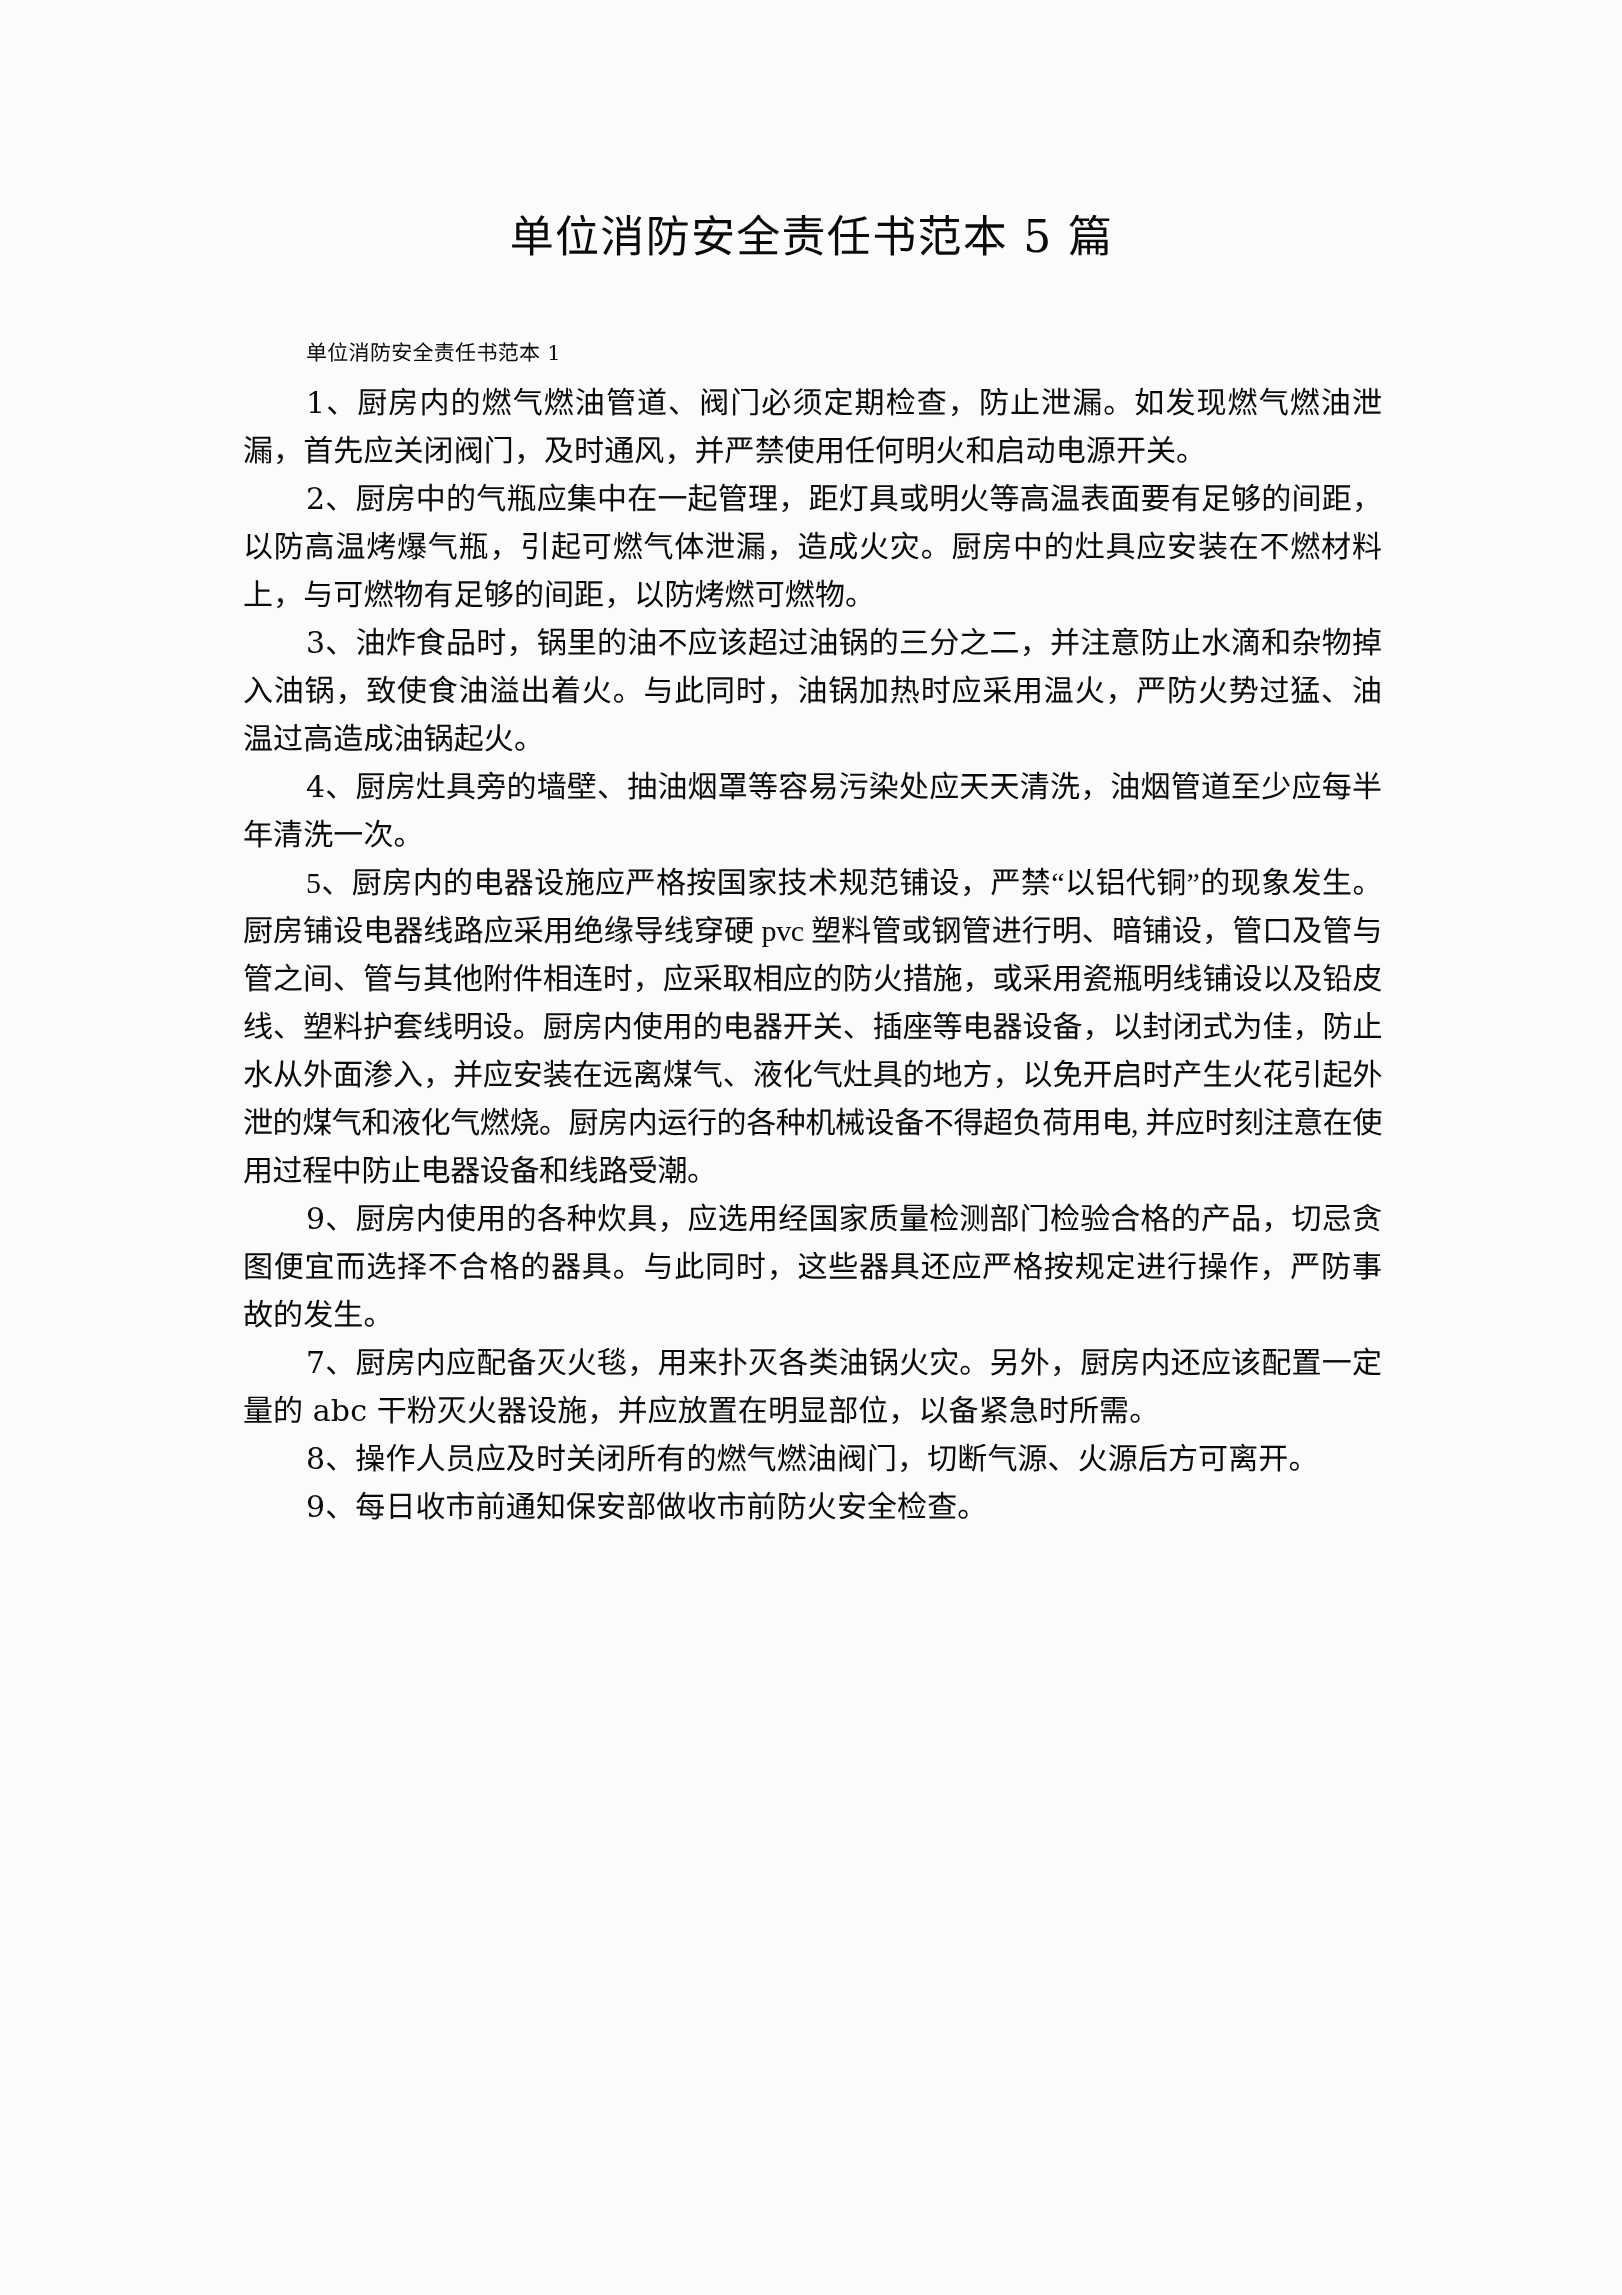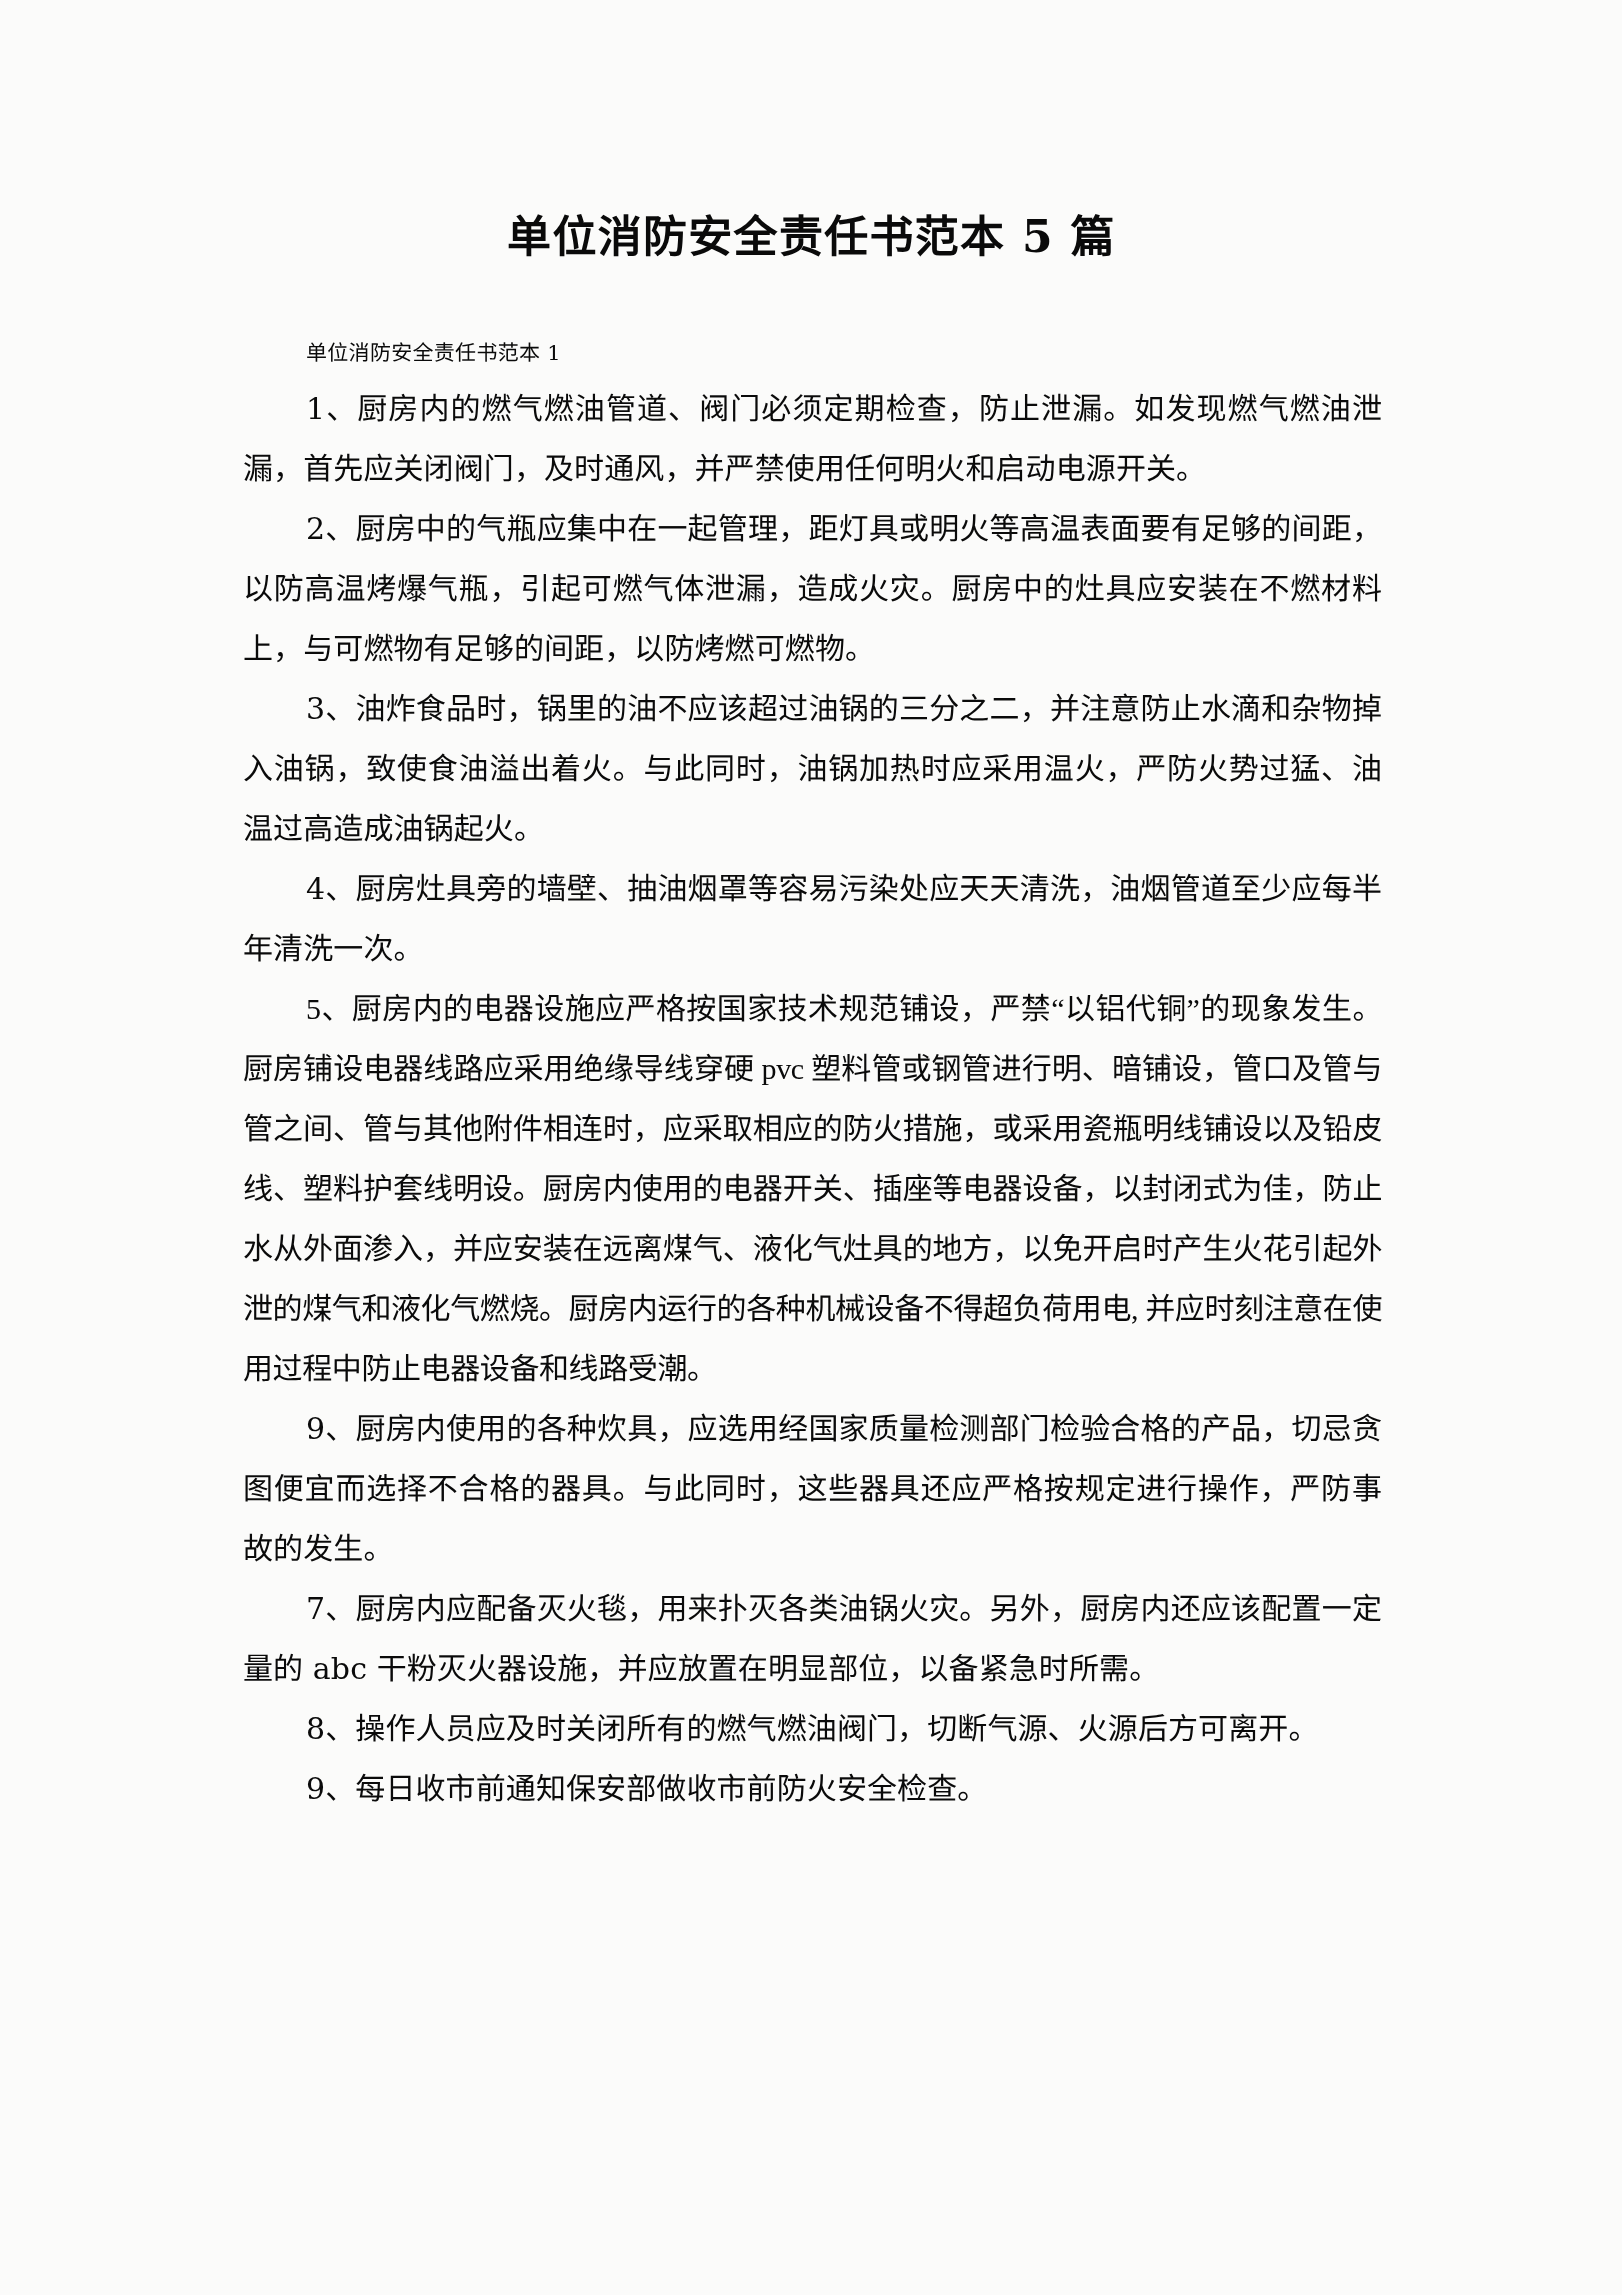--- a/index.html
+++ b/index.html
@@ -26,21 +26,21 @@
 
   
   .doc-title {
     position: absolute;
     left: 0;
     top: 178px;
     width: 1623px;
     text-align: center;
     font-size: 44px;
     line-height: 60px;
-    font-weight: 700;
+    font-weight: 400;
     letter-spacing: 1.3px;
     white-space: pre;
   }
 
   
   .body-block {
     position: absolute;
     left: 243px;
     top: 330px;
     width: 1139px;
@@ -51,21 +51,21 @@
     line-height: 46px;
     text-indent: 63px;
     letter-spacing: 0.3px;
     margin: 0 0 2.6px 0;
     white-space: pre;
   }
 
   p.para {
     margin: 0;
     font-size: 30px;
-    line-height: 60px;
+    line-height: 48px;
     text-align: justify;
     text-align-last: left;
     text-indent: 63px;
     letter-spacing: 0.1px;
     text-justify: inter-character;
     word-break: break-all;
     hyphens: none;
   }
 
   

